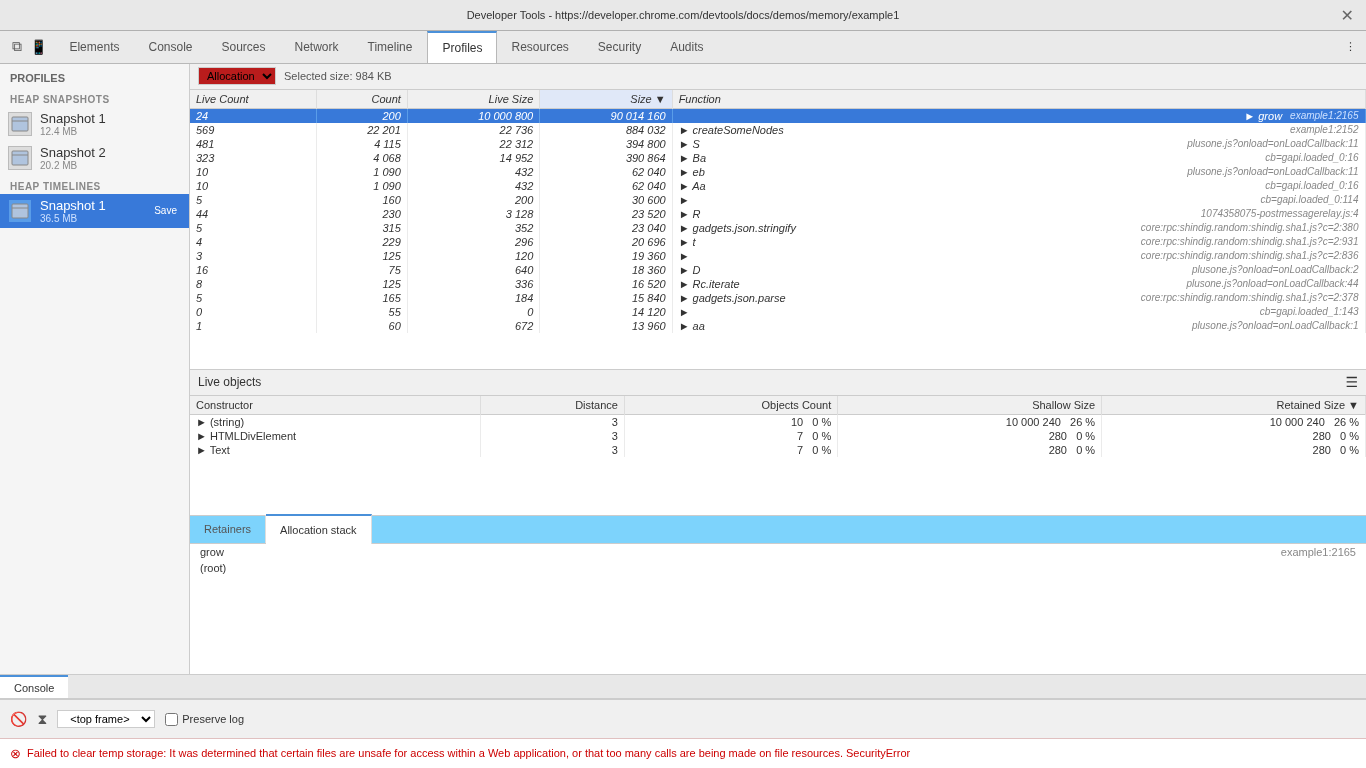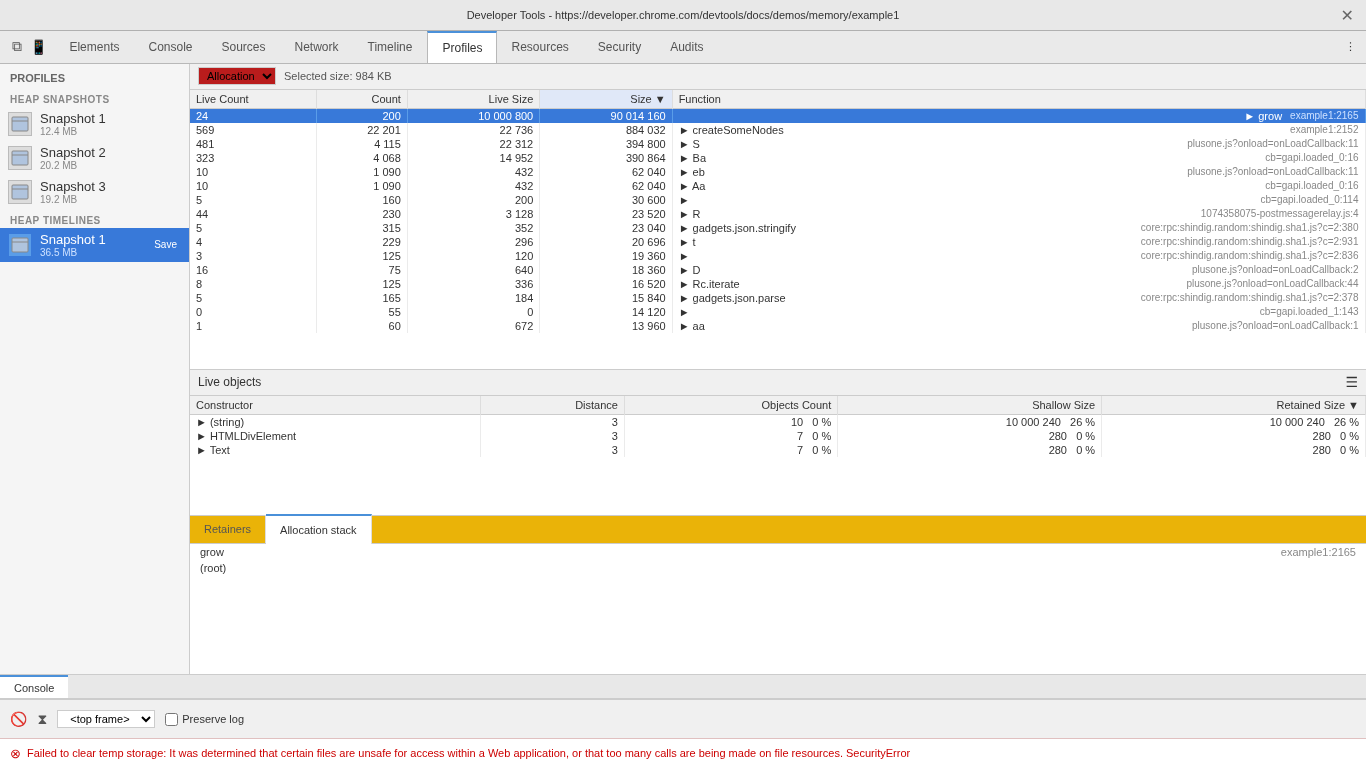--- a/index.html
+++ b/index.html
@@ -113,20 +113,21 @@
       font-size: 11px; background: #b91c1c;
       border: 1px solid #ccc; padding: 1px 4px;
     }
     #alloc-size { font-size: 11px; color: #555; }
 
     
     #upper-table-container {
       flex: 1; overflow: auto;
       border-bottom: 1px solid #ccc;
       max-height: 280px;
+      font-style: italic;
     }
     table.data-table {
       width: 100%; border-collapse: collapse;
       font-size: 11px;
     }
     table.data-table thead tr {
       background: #f0f0f0;
       border-bottom: 1px solid #ccc;
       position: sticky; top: 0;
     }
@@ -167,21 +168,21 @@
     #lower-table-container {
       flex: 0 0 180px;
       overflow: auto;
       border-bottom: 1px solid #ccc;
     }
     table.data-table th.sortable-desc::after { content: ' ▼'; }
 
     
     #bottom-tabs {
       display: flex; align-items: center;
-      background: #eab308;
+      background: #7dd3fc;
       border-bottom: 1px solid #ccc;
       height: 28px;
     }
     .bottom-tab {
       padding: 0 14px;
       line-height: 28px;
       font-size: 11px; color: #555;
       cursor: pointer;
       border-right: 1px solid #ddd;
     }
@@ -309,32 +310,20 @@
           <div class="snapshot-item">
     <div class="snapshot-icon">
       <svg width="20" height="20" viewBox="0 0 20 20">
                 <rect x="2" y="3" width="16" height="14" rx="1" fill="#b0c4de" stroke="#888" stroke-width="1"></rect>
                 <line x1="2" y1="7" x2="18" y2="7" stroke="#888" stroke-width="1"></line>
               </svg>
     </div>
     <div class="snapshot-info">
       <span class="snapshot-name">Snapshot 2</span>
       <span class="snapshot-size">20.2 MB</span>
-    </div>
-  </div>
-          <div class="snapshot-item">
-    <div class="snapshot-icon">
-      <svg width="20" height="20" viewBox="0 0 20 20">
-                <rect x="2" y="3" width="16" height="14" rx="1" fill="#b0c4de" stroke="#888" stroke-width="1"></rect>
-                <line x1="2" y1="7" x2="18" y2="7" stroke="#888" stroke-width="1"></line>
-              </svg>
-    </div>
-    <div class="snapshot-info">
-      <span class="snapshot-name">Snapshot 3</span>
-      <span class="snapshot-size">19.2 MB</span>
     </div>
   </div>
         </div>
       <div class="section-header">HEAP TIMELINES</div>
       <div id="timelines-list">
           <div class="snapshot-item active">
     <div class="snapshot-icon">
       <svg width="20" height="20" viewBox="0 0 20 20">
                 <rect x="2" y="3" width="16" height="14" rx="1" fill="#b0c4de" stroke="#888" stroke-width="1"></rect>
                 <line x1="2" y1="7" x2="18" y2="7" stroke="#888" stroke-width="1"></line>

